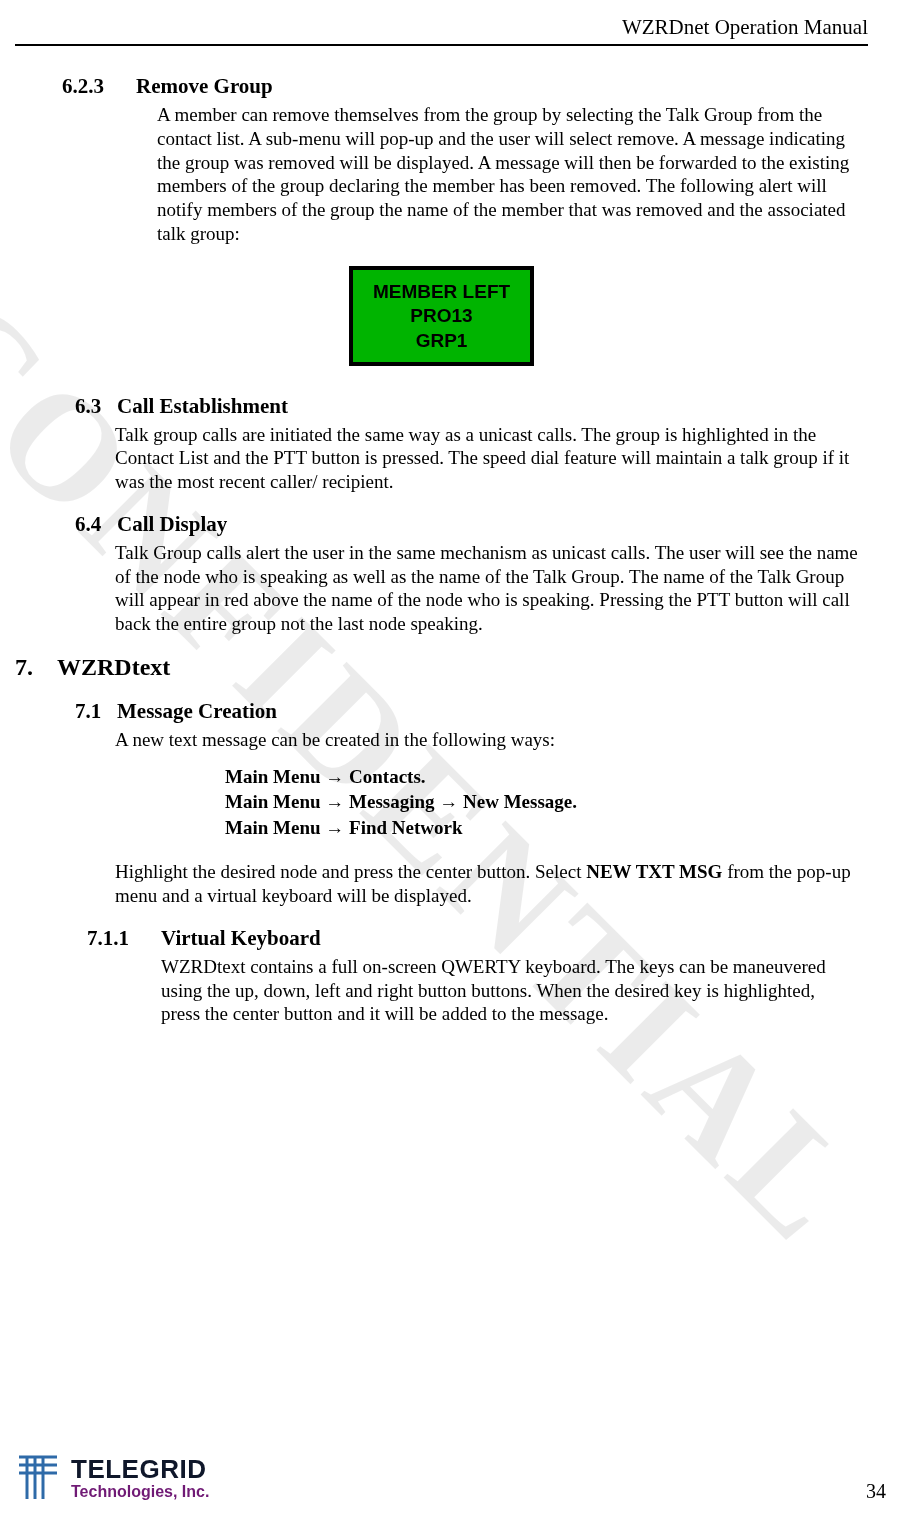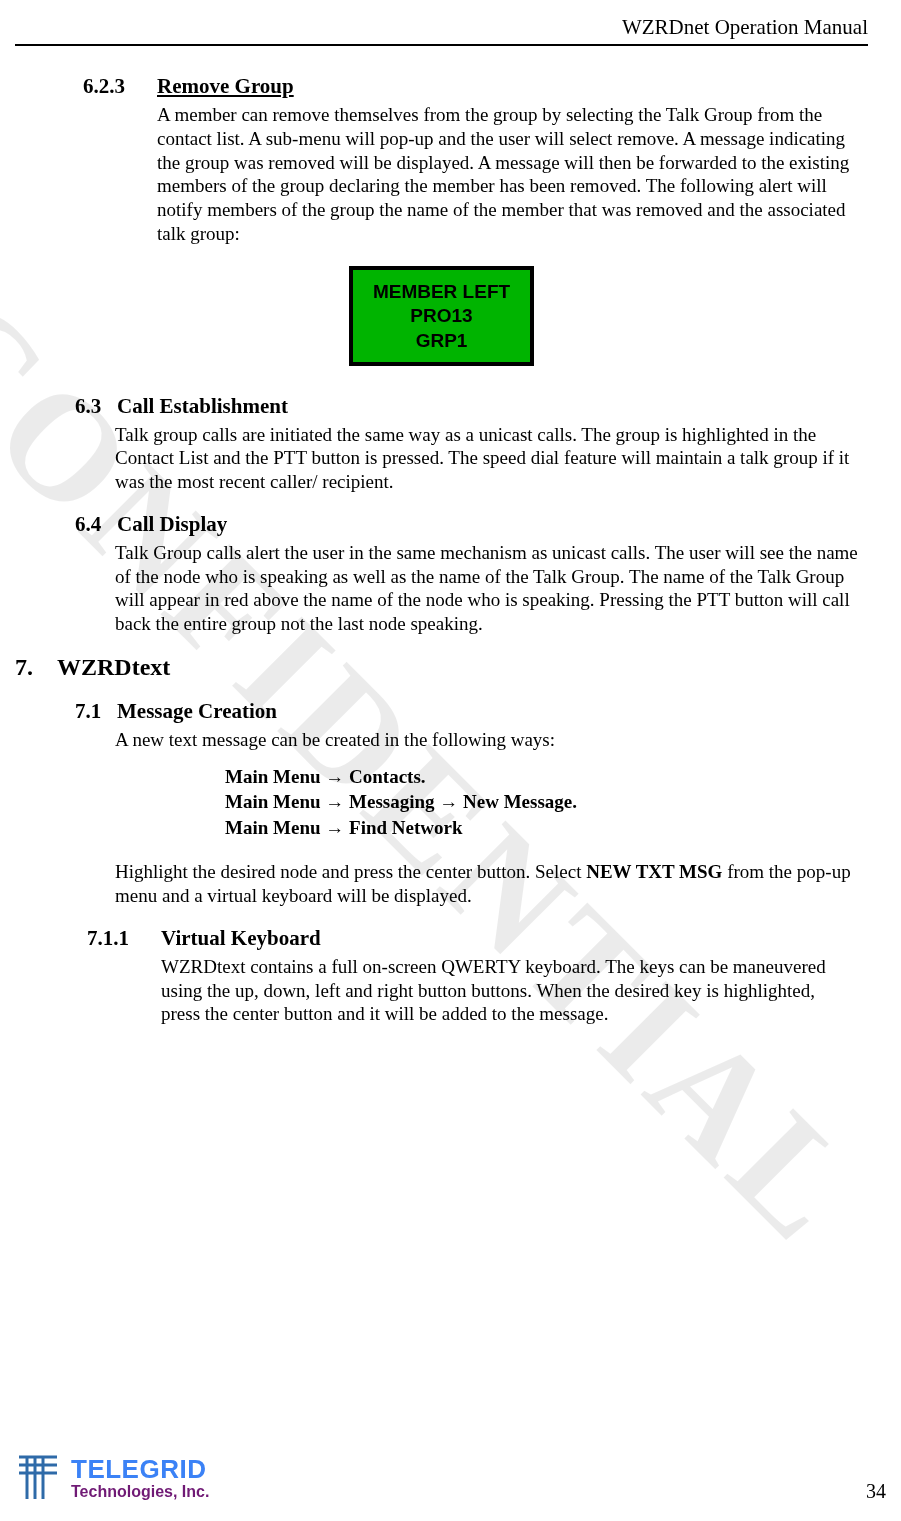--- a/index.html
+++ b/index.html
@@ -41,21 +41,21 @@
       border: none;
       border-top: 2px solid #000;
       margin-bottom: 28px;
     }
     .content { padding: 0 0 0 0; }
     .sec-h3 {
       font-weight: bold;
       font-size: 21px;
       margin-bottom: 4px;
     }
-    .lvl-623 { margin-left: 68px; text-decoration: underline; }
+    .lvl-623 { margin-left: 47px; }
     .lvl-623-body { margin-left: 142px; margin-right: 15px; margin-bottom: 20px; line-height: 1.25; }
     .lvl-62 { margin-left: 60px; }
     .lvl-62-body { margin-left: 100px; margin-right: 10px; margin-bottom: 18px; line-height: 1.25; }
     .lvl-7 { margin-left: 0; font-size: 24px; font-weight: bold; margin-bottom: 18px; }
     .lvl-711 { margin-left: 72px; }
     .lvl-711-body { margin-left: 146px; margin-right: 10px; line-height: 1.25; }
     .num-gap-3 { display: inline-block; width: 74px; }
     .num-gap-2 { display: inline-block; width: 42px; }
     .num-gap-1 { display: inline-block; width: 42px; }
     .alert-box-wrap { text-align: center; margin: 18px 0 28px 0; }
@@ -80,21 +80,21 @@
       bottom: 18px;
       left: 15px;
       right: 15px;
       display: flex;
       align-items: flex-end;
       justify-content: space-between;
     }
     .logo-wrap { display: flex; align-items: center; gap: 10px; }
     .logo-svg { width: 46px; height: 52px; }
     .logo-text { display: flex; flex-direction: column; font-family: Arial, sans-serif; }
-    .logo-text-top { color: #3b82f6; font-weight: bold; font-size: 26px; letter-spacing: 0.5px; }
+    .logo-text-top { color: #0f172a; font-weight: bold; font-size: 26px; letter-spacing: 0.5px; }
     .logo-text-bot { color: #701a75; font-weight: bold; font-size: 16px; margin-top: -2px; }
     .page-num { font-size: 20px; }
     .bold { font-weight: bold; }
   </style>
 </head>
 <body>
 
 <div class="watermark">CONFIDENTIAL</div>
 
 <div class="page">

